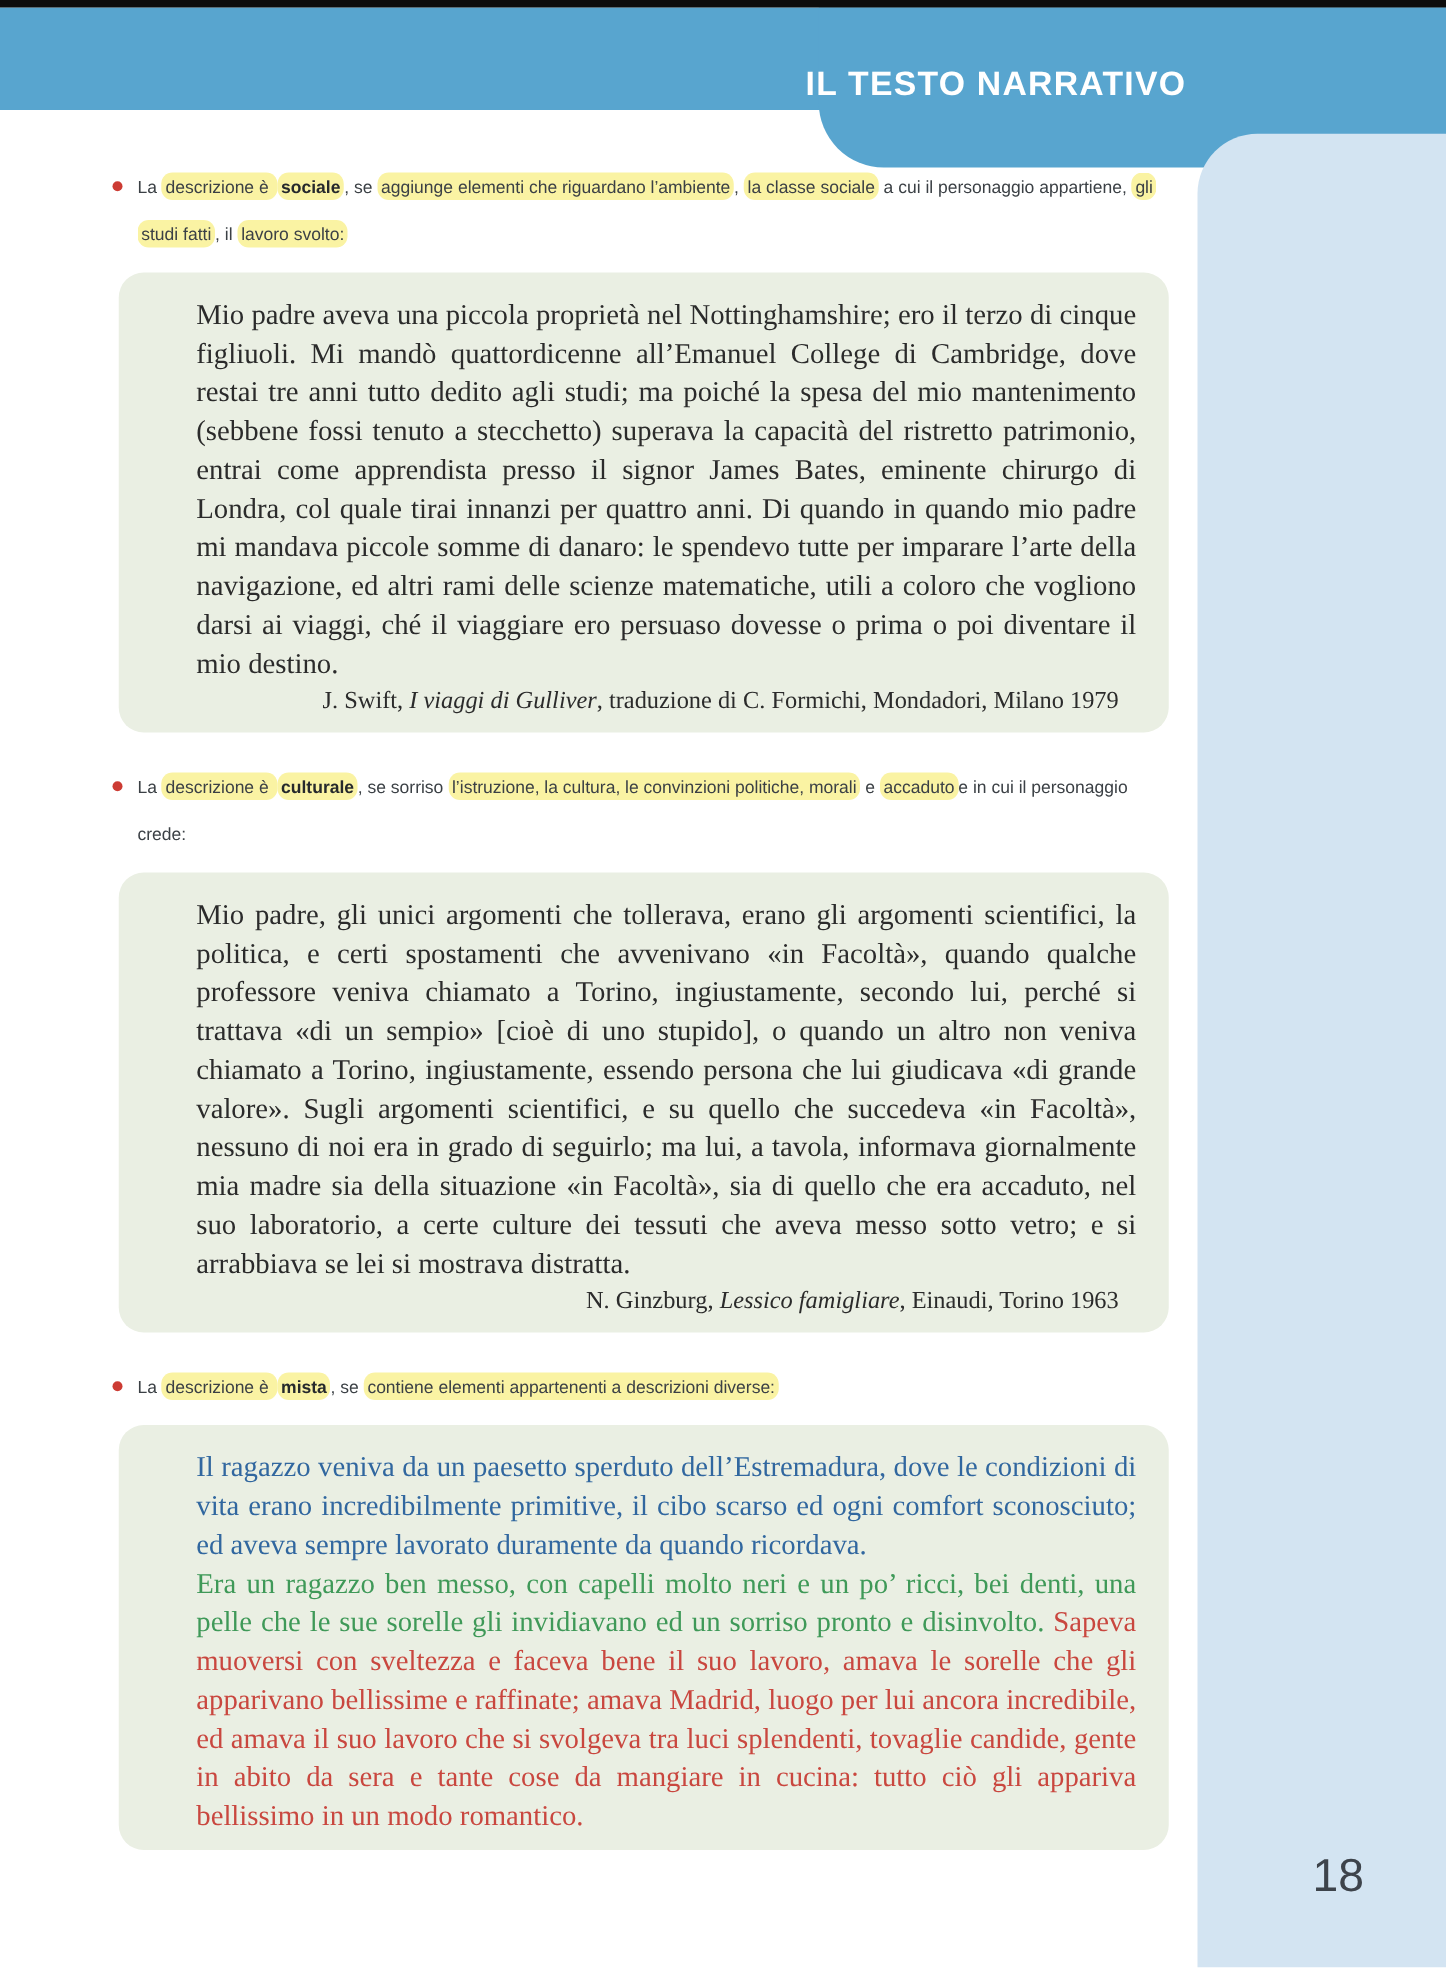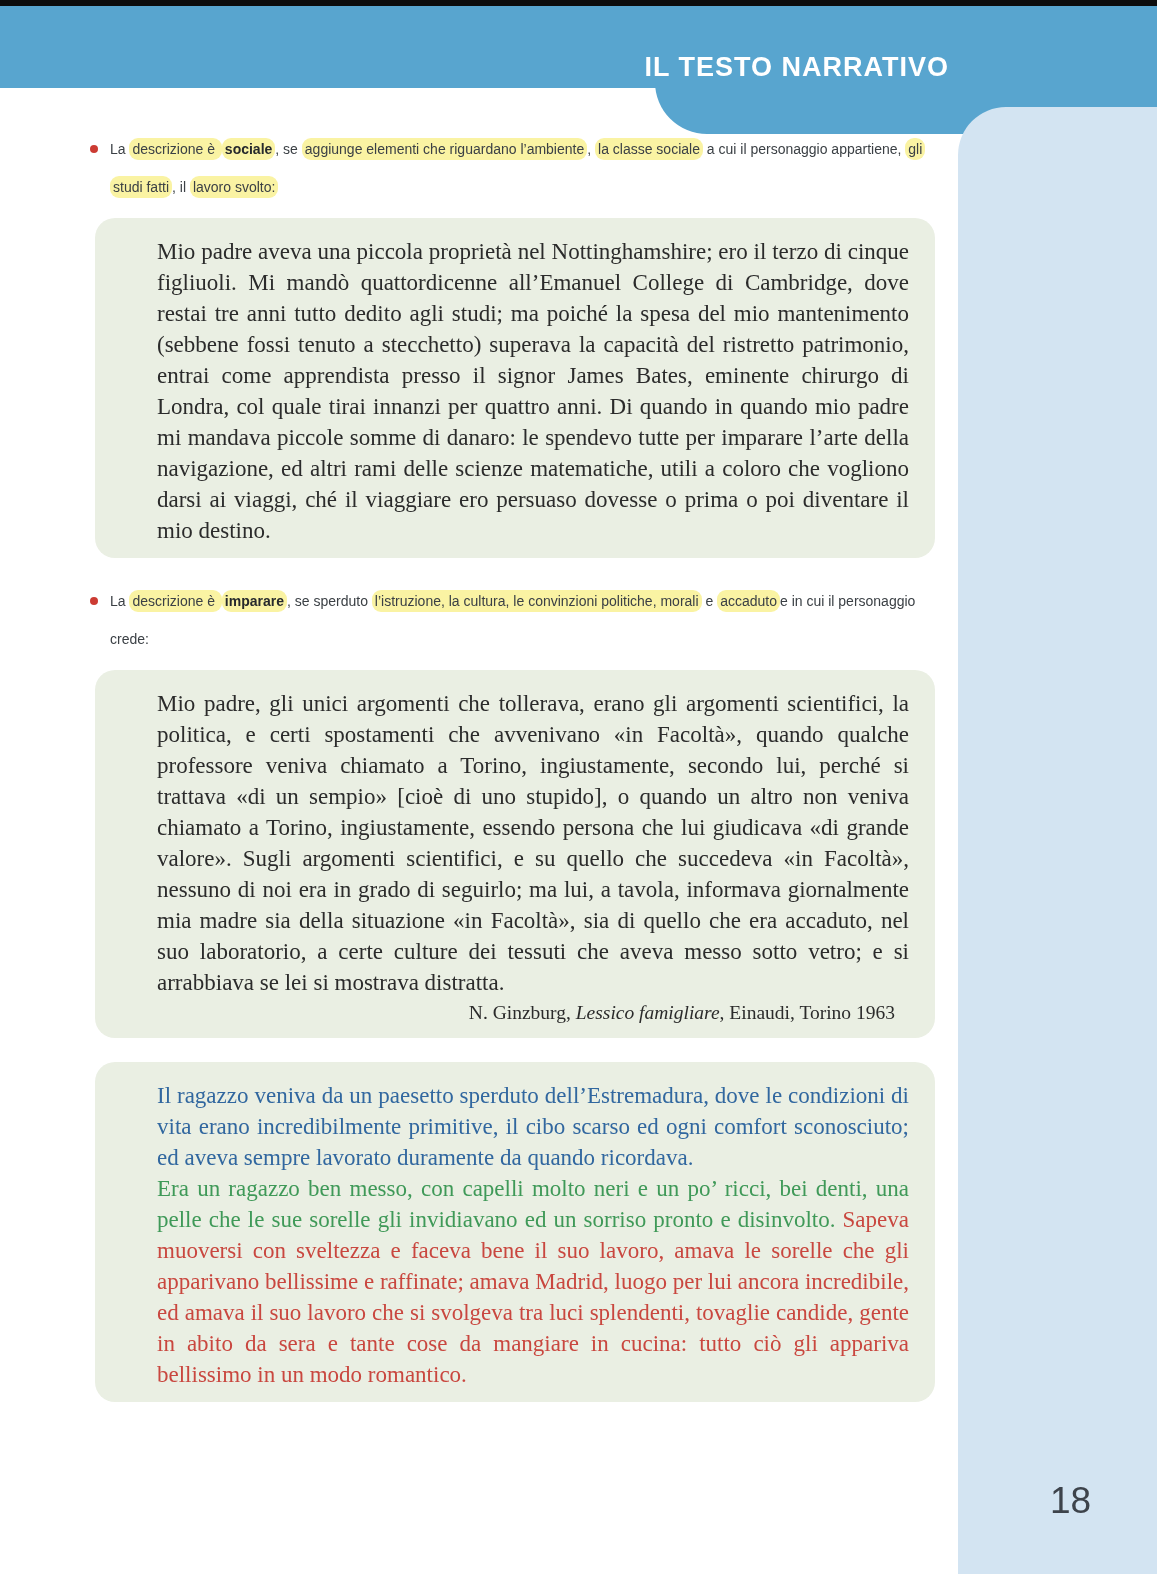--- a/index.html
+++ b/index.html
@@ -38,32 +38,37 @@
   <div class="content-plate">
     <div class="content-inner">
 
       <div class="bullet">
         <span class="bullet-marker"></span>
         <div class="bullet-text"><span>La </span><span class="hl">descrizione è </span><span class="hl b">sociale</span><span>, se </span><span class="hl">aggiunge elementi che riguardano l’ambiente</span><span>, </span><span class="hl">la classe sociale</span><span> a cui il personaggio appartiene, </span><span class="hl">gli studi fatti</span><span>, il </span><span class="hl">lavoro svolto:</span></div>
       </div>
 
       <div class="quote">
         <div class="quote-body"><span class="c-default">Mio padre aveva una piccola proprietà nel Nottinghamshire; ero il terzo di cinque figliuoli. Mi mandò quattordicenne all’Emanuel College di Cambridge, dove restai tre anni tutto dedito agli studi; ma poiché la spesa del mio mantenimento (sebbene fossi tenuto a stecchetto) superava la capacità del ristretto patrimonio, entrai come apprendista presso il signor James Bates, eminente chirurgo di Londra, col quale tirai innanzi per quattro anni. Di quando in quando mio padre mi mandava piccole somme di danaro: le spendevo tutte per imparare l’arte della navigazione, ed altri rami delle scienze matematiche, utili a coloro che vogliono darsi ai viaggi, ché il viaggiare ero persuaso dovesse o prima o poi diventare il mio destino.</span></div>
+        <div class="quote-attr"><span>J. Swift, </span><span class="i">I viaggi di Gulliver</span><span>, traduzione di C. Formichi, Mondadori, Milano 1979</span></div>
       </div>
 
       <div class="bullet">
         <span class="bullet-marker"></span>
-        <div class="bullet-text"><span>La </span><span class="hl">descrizione è </span><span class="hl b">imparare</span><span>, se sperduto </span><span class="hl">l’istruzione, la cultura, le convinzioni politiche, morali</span><span> e </span><span class="hl">accaduto</span><span>e in cui il personaggio crede:</span></div>
+        <div class="bullet-text"><span>La </span><span class="hl">descrizione è </span><span class="hl b">culturale</span><span>, se sorriso </span><span class="hl">l’istruzione, la cultura, le convinzioni politiche, morali</span><span> e </span><span class="hl">accaduto</span><span>e in cui il personaggio crede:</span></div>
       </div>
 
       <div class="quote">
         <div class="quote-body"><span class="c-default">Mio padre, gli unici argomenti che tollerava, erano gli argomenti scientifici, la politica, e certi spostamenti che avvenivano «in Facoltà», quando qualche professore veniva chiamato a Torino, ingiustamente, secondo lui, perché si trattava «di un sempio» [cioè di uno stupido], o quando un altro non veniva chiamato a Torino, ingiustamente, essendo persona che lui giudicava «di grande valore». Sugli argomenti scientifici, e su quello che succedeva «in Facoltà», nessuno di noi era in grado di seguirlo; ma lui, a tavola, informava giornalmente mia madre sia della situazione «in Facoltà», sia di quello che era accaduto, nel suo laboratorio, a certe culture dei tessuti che aveva messo sotto vetro; e si arrabbiava se lei si mostrava distratta.</span></div>
         <div class="quote-attr"><span>N. Ginzburg, </span><span class="i">Lessico famigliare</span><span>, Einaudi, Torino 1963</span></div>
       </div>
 
+      <div class="bullet">
+        <span class="bullet-marker"></span>
+        <div class="bullet-text"><span>La </span><span class="hl">descrizione è </span><span class="hl b">mista</span><span>, se </span><span class="hl">contiene elementi appartenenti a descrizioni diverse:</span></div>
+      </div>
 
       <div class="quote">
         <div class="quote-body"><span class="c-blue">Il ragazzo veniva da un paesetto sperduto dell’Estremadura, dove le condizioni di vita erano incredibilmente primitive, il cibo scarso ed ogni comfort sconosciuto; ed aveva sempre lavorato duramente da quando ricordava.</span><br><span class="c-green">Era un ragazzo ben messo, con capelli molto neri e un po’ ricci, bei denti, una pelle che le sue sorelle gli invidiavano ed un sorriso pronto e disinvolto. </span><span class="c-red">Sapeva muoversi con sveltezza e faceva bene il suo lavoro, amava le sorelle che gli apparivano bellissime e raffinate; amava Madrid, luogo per lui ancora incredibile, ed amava il suo lavoro che si svolgeva tra luci splendenti, tovaglie candide, gente in abito da sera e tante cose da mangiare in cucina: tutto ciò gli appariva bellissimo in un modo romantico.</span></div>
       </div>
 
     </div>
   </div>
 
   <div class="title-tab">
     <div class="header-title">IL TESTO NARRATIVO</div>

